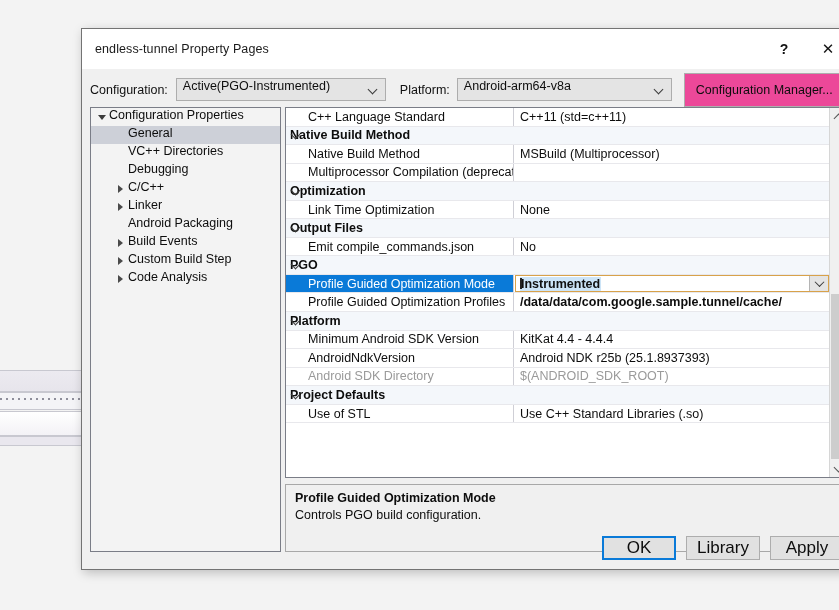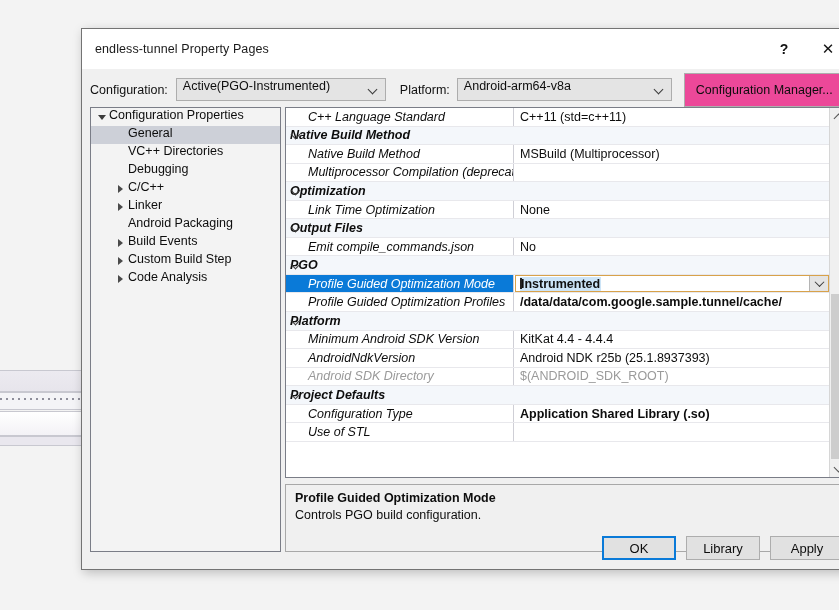--- a/index.html
+++ b/index.html
@@ -124,21 +124,20 @@
     height: 18.55px; display: flex; align-items: center;
     font-size: 12.5px; color: #0d0d0d; position: relative;
     border-bottom: 1px solid #e8e8ec;
   }
   .prow.cat { background: #f4f7fb; font-weight: bold; }
   .prow.sel .pname { background: #0a7ad8; color: #ffffff; }
   .pname {
     flex: 0 0 228px; padding-left: 22px; white-space: nowrap;
     overflow: hidden; height: 100%; display: flex; align-items: center;
     border-right: 1px solid #cfcfd6;
-    font-style: italic;
   }
   .prow.cat .pname { padding-left: 4px; border-right: 0; }
   .pname.disabled { color: #9a9a9a; }
   .pval {
     flex: 1 1 auto; padding-left: 6px; white-space: nowrap;
     overflow: hidden; height: 100%; display: flex; align-items: center;
   }
   .pval.disabled { color: #9a9a9a; }
   .pval.bold { font-weight: bold; }
   .cat-tw {
@@ -212,21 +211,21 @@
   #desc-title { font-size: 12.5px; font-weight: bold; color: #0d0d0d; }
   #desc-body { font-size: 12.5px; color: #0d0d0d; margin-top: 3px; }
 
   
   #footer {
     position: absolute; right: 9px; bottom: 9px;
     display: flex; gap: 10px;
   }
   .dlg-btn {
     width: 74px; height: 24px; background: #e1e1e1;
-    border: 1px solid #adadad; font-size: 13px; color: #0d0d0d;
+    border: 1px solid #adadad; font-size: 17px; color: #0d0d0d;
     display: flex; align-items: center; justify-content: center;
     font-family: "Liberation Sans", sans-serif; cursor: default;
   }
   .dlg-btn.default { border: 2px solid #0a7ad8; background: #e1e1e1; }
 </style>
 </head>
 <body>
 
 <div id="bg-layer">
   <div class="bg-panel" id="bg-strip-1"></div>
@@ -388,25 +387,22 @@
           <div class="prow">
             <span class="pname disabled">Android SDK Directory</span>
             <span class="pval disabled">$(ANDROID_SDK_ROOT)</span>
           </div>
           <div class="prow cat">
             <span class="cat-tw"></span>
             <span class="pname">Project Defaults</span>
             <span class="pval"></span>
           </div>
           <div class="prow">
-            <span class="pname">Configuration Type</span>
-            <span class="pval bold">Application Shared Library (.so)</span>
-          </div>
-          <div class="prow">
             <span class="pname">Use of STL</span>
+            <span class="pval">Use C++ Standard Libraries (.so)</span>
           </div>
         </div>
     </div>
     <div id="grid-sb">
       <div class="sb-arrow" id="sb-up">
           <i></i>
         </div>
       <div id="sb-thumb"></div>
       <div class="sb-arrow" id="sb-down">
           <i></i>

